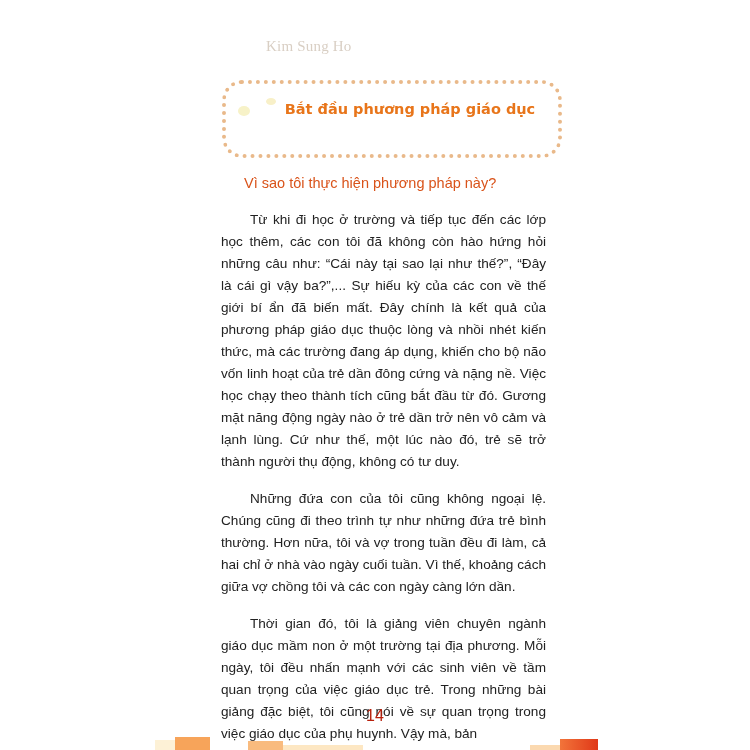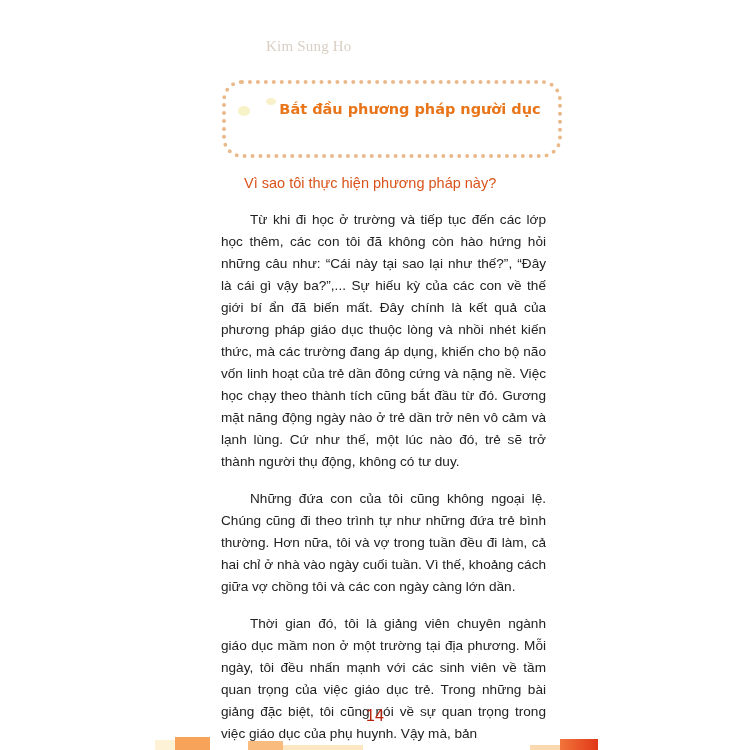--- a/index.html
+++ b/index.html
@@ -43,21 +43,21 @@
 </head>
 <body>
 
 <div>
   <div class="running-head">Kim Sung Ho</div>
 
   <div class="title-box">
     <div class="blob1"></div>
     <div class="blob2"></div>
     <div class="title-text">
-      <span>Bắt đầu phương pháp người dục</span>
+      <span>Bắt đầu phương pháp giáo dục</span>
     </div>
   </div>
 
   <div class="section-heading">Vì sao tôi thực hiện phương pháp này?</div>
 
   <div class="body-text">
     <p>Từ khi đi học ở trường và tiếp tục đến các lớp học thêm, các con tôi đã không còn hào hứng hỏi những câu như: “Cái này tại sao lại như thế?”, “Đây là cái gì vậy ba?”,... Sự hiếu kỳ của các con về thế giới bí ẩn đã biến mất. Đây chính là kết quả của phương pháp giáo dục thuộc lòng và nhồi nhét kiến thức, mà các trường đang áp dụng, khiến cho bộ não vốn linh hoạt của trẻ dần đông cứng và nặng nề. Việc học chạy theo thành tích cũng bắt đầu từ đó. Gương mặt năng động ngày nào ở trẻ dần trở nên vô cảm và lạnh lùng. Cứ như thế, một lúc nào đó, trẻ sẽ trở thành người thụ động, không có tư duy.</p>
     <p>Những đứa con của tôi cũng không ngoại lệ. Chúng cũng đi theo trình tự như những đứa trẻ bình thường. Hơn nữa, tôi và vợ trong tuần đều đi làm, cả hai chỉ ở nhà vào ngày cuối tuần. Vì thế, khoảng cách giữa vợ chồng tôi và các con ngày càng lớn dần.</p>
     <p>Thời gian đó, tôi là giảng viên chuyên ngành giáo dục mầm non ở một trường tại địa phương. Mỗi ngày, tôi đều nhấn mạnh với các sinh viên về tầm quan trọng của việc giáo dục trẻ. Trong những bài giảng đặc biệt, tôi cũng nói về sự quan trọng trong việc giáo dục của phụ huynh. Vậy mà, bản</p>
   </div>

